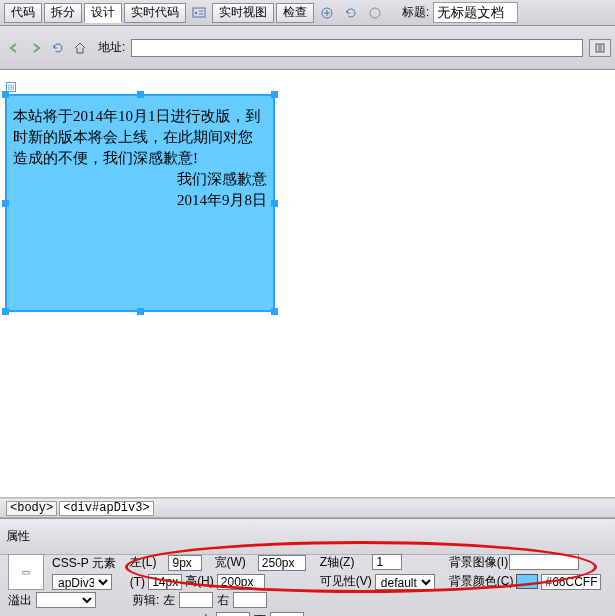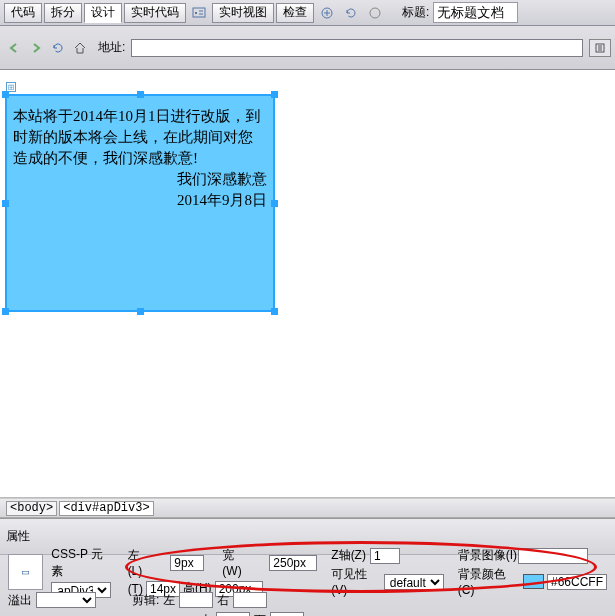--- a/index.html
+++ b/index.html
@@ -326,45 +326,45 @@
   <div class="prop-body">
     <div class="prop-row">
       <div class="el-icon">▭</div>
       <div style="display:flex;flex-direction:column;gap:2px;margin-left:4px">
         <span>CSS-P 元素</span>
         <select class="dd w60">
           <option>apDiv3</option>
         </select>
       </div>
       <div style="display:flex;flex-direction:column;gap:2px;margin-left:10px">
-        <div style="display:flex;align-items:center;gap:18px">
+        <div style="display:flex;align-items:center;gap:12px">
           <span>左(L)</span>
           <input class="small-input w34" value="9px" style="">
           <span>宽(W)</span>
           <input class="small-input w48" value="250px" style="">
         </div>
         <div style="display:flex;align-items:center;gap:3px">
           <span>(T)</span>
           <input class="small-input w34" value="14px" style="">
           <span>高(H)</span>
           <input class="small-input w48" value="200px" style="">
         </div>
       </div>
       <div style="display:flex;flex-direction:column;gap:2px;margin-left:10px">
-        <div style="display:flex;align-items:center;gap:4px">
+        <div style="display:flex;align-items:flex-start;gap:18px">
           <span>Z轴(Z)</span>
           <input class="small-input w30" value="1" style="">
         </div>
         <div style="display:flex;align-items:center;gap:3px">
           <span>可见性(V)</span>
           <select class="dd w60"><option>default</option></select>
         </div>
       </div>
       <div style="display:flex;flex-direction:column;gap:2px;margin-left:10px">
-        <div style="display:flex;align-items:flex-end;gap:1px">
+        <div style="display:flex;align-items:flex-start;gap:1px">
           <span>背景图像(I)</span>
           <input class="small-input w70" value="" style="">
         </div>
         <div style="display:flex;align-items:center;gap:3px">
           <span>背景颜色(C)</span>
           <span class="color-swatch"></span>
           <input class="small-input w60" value="#66CCFF" style="">
         </div>
       </div>
     </div>

